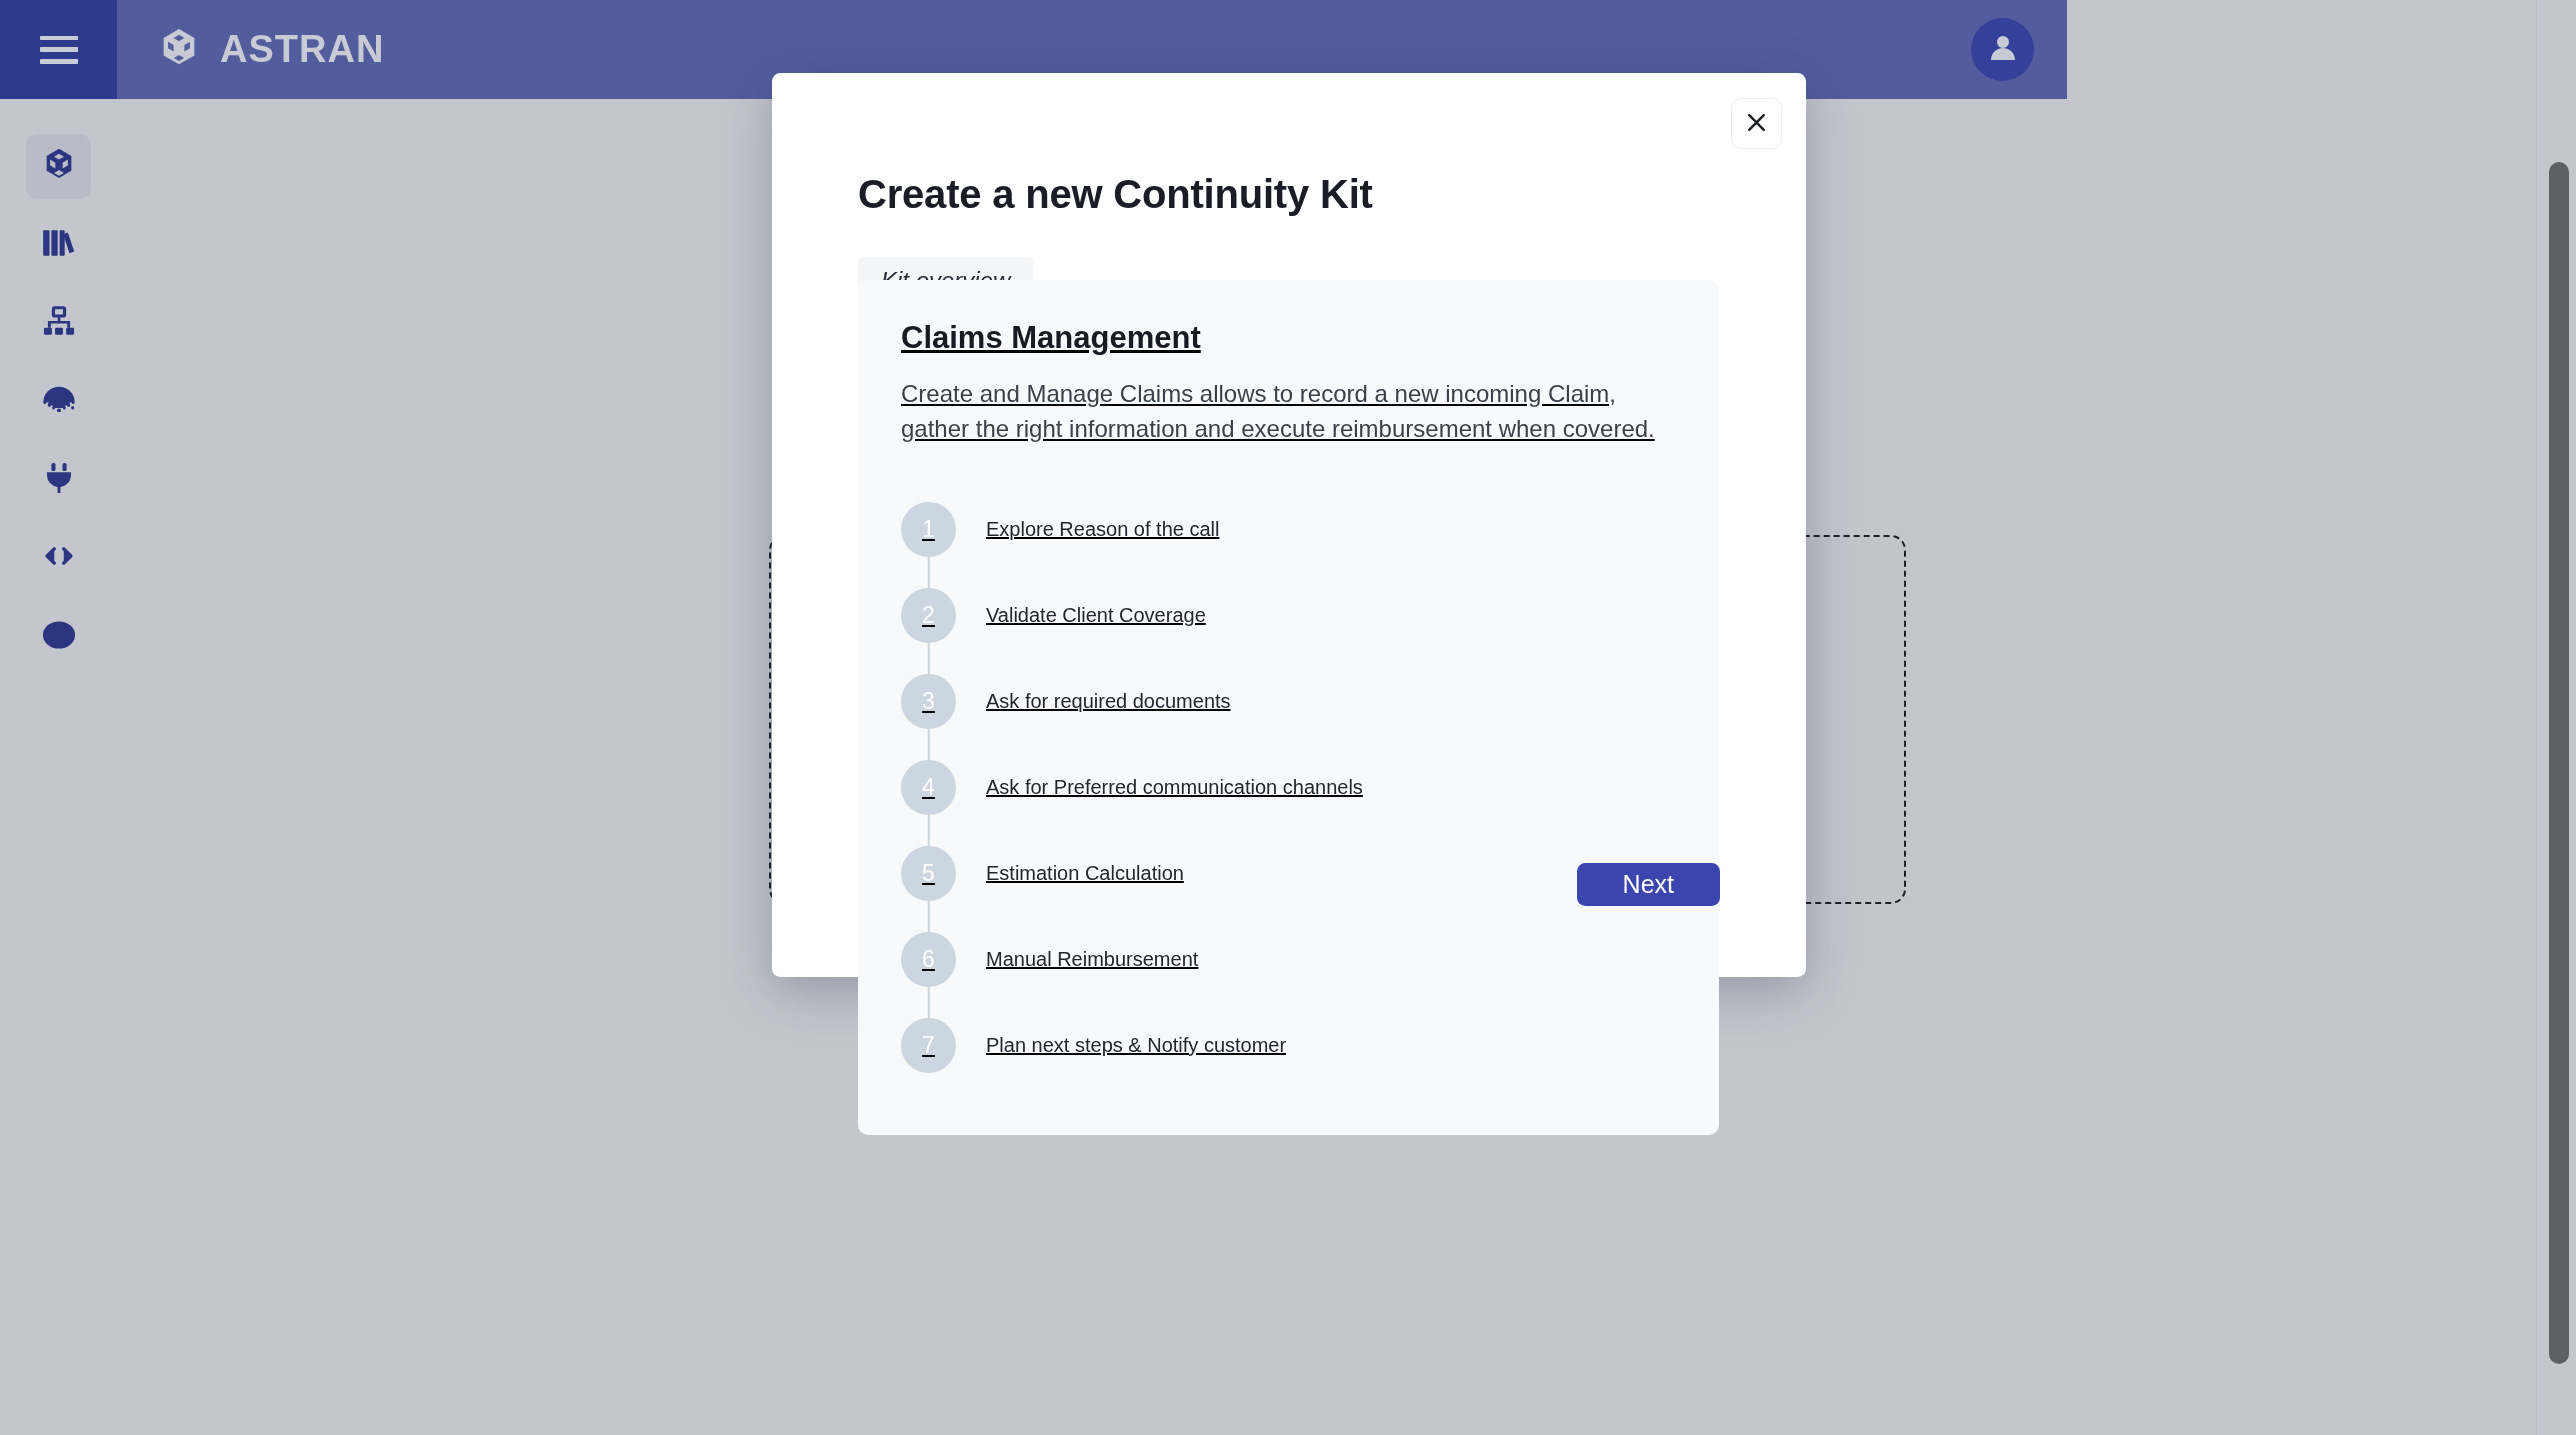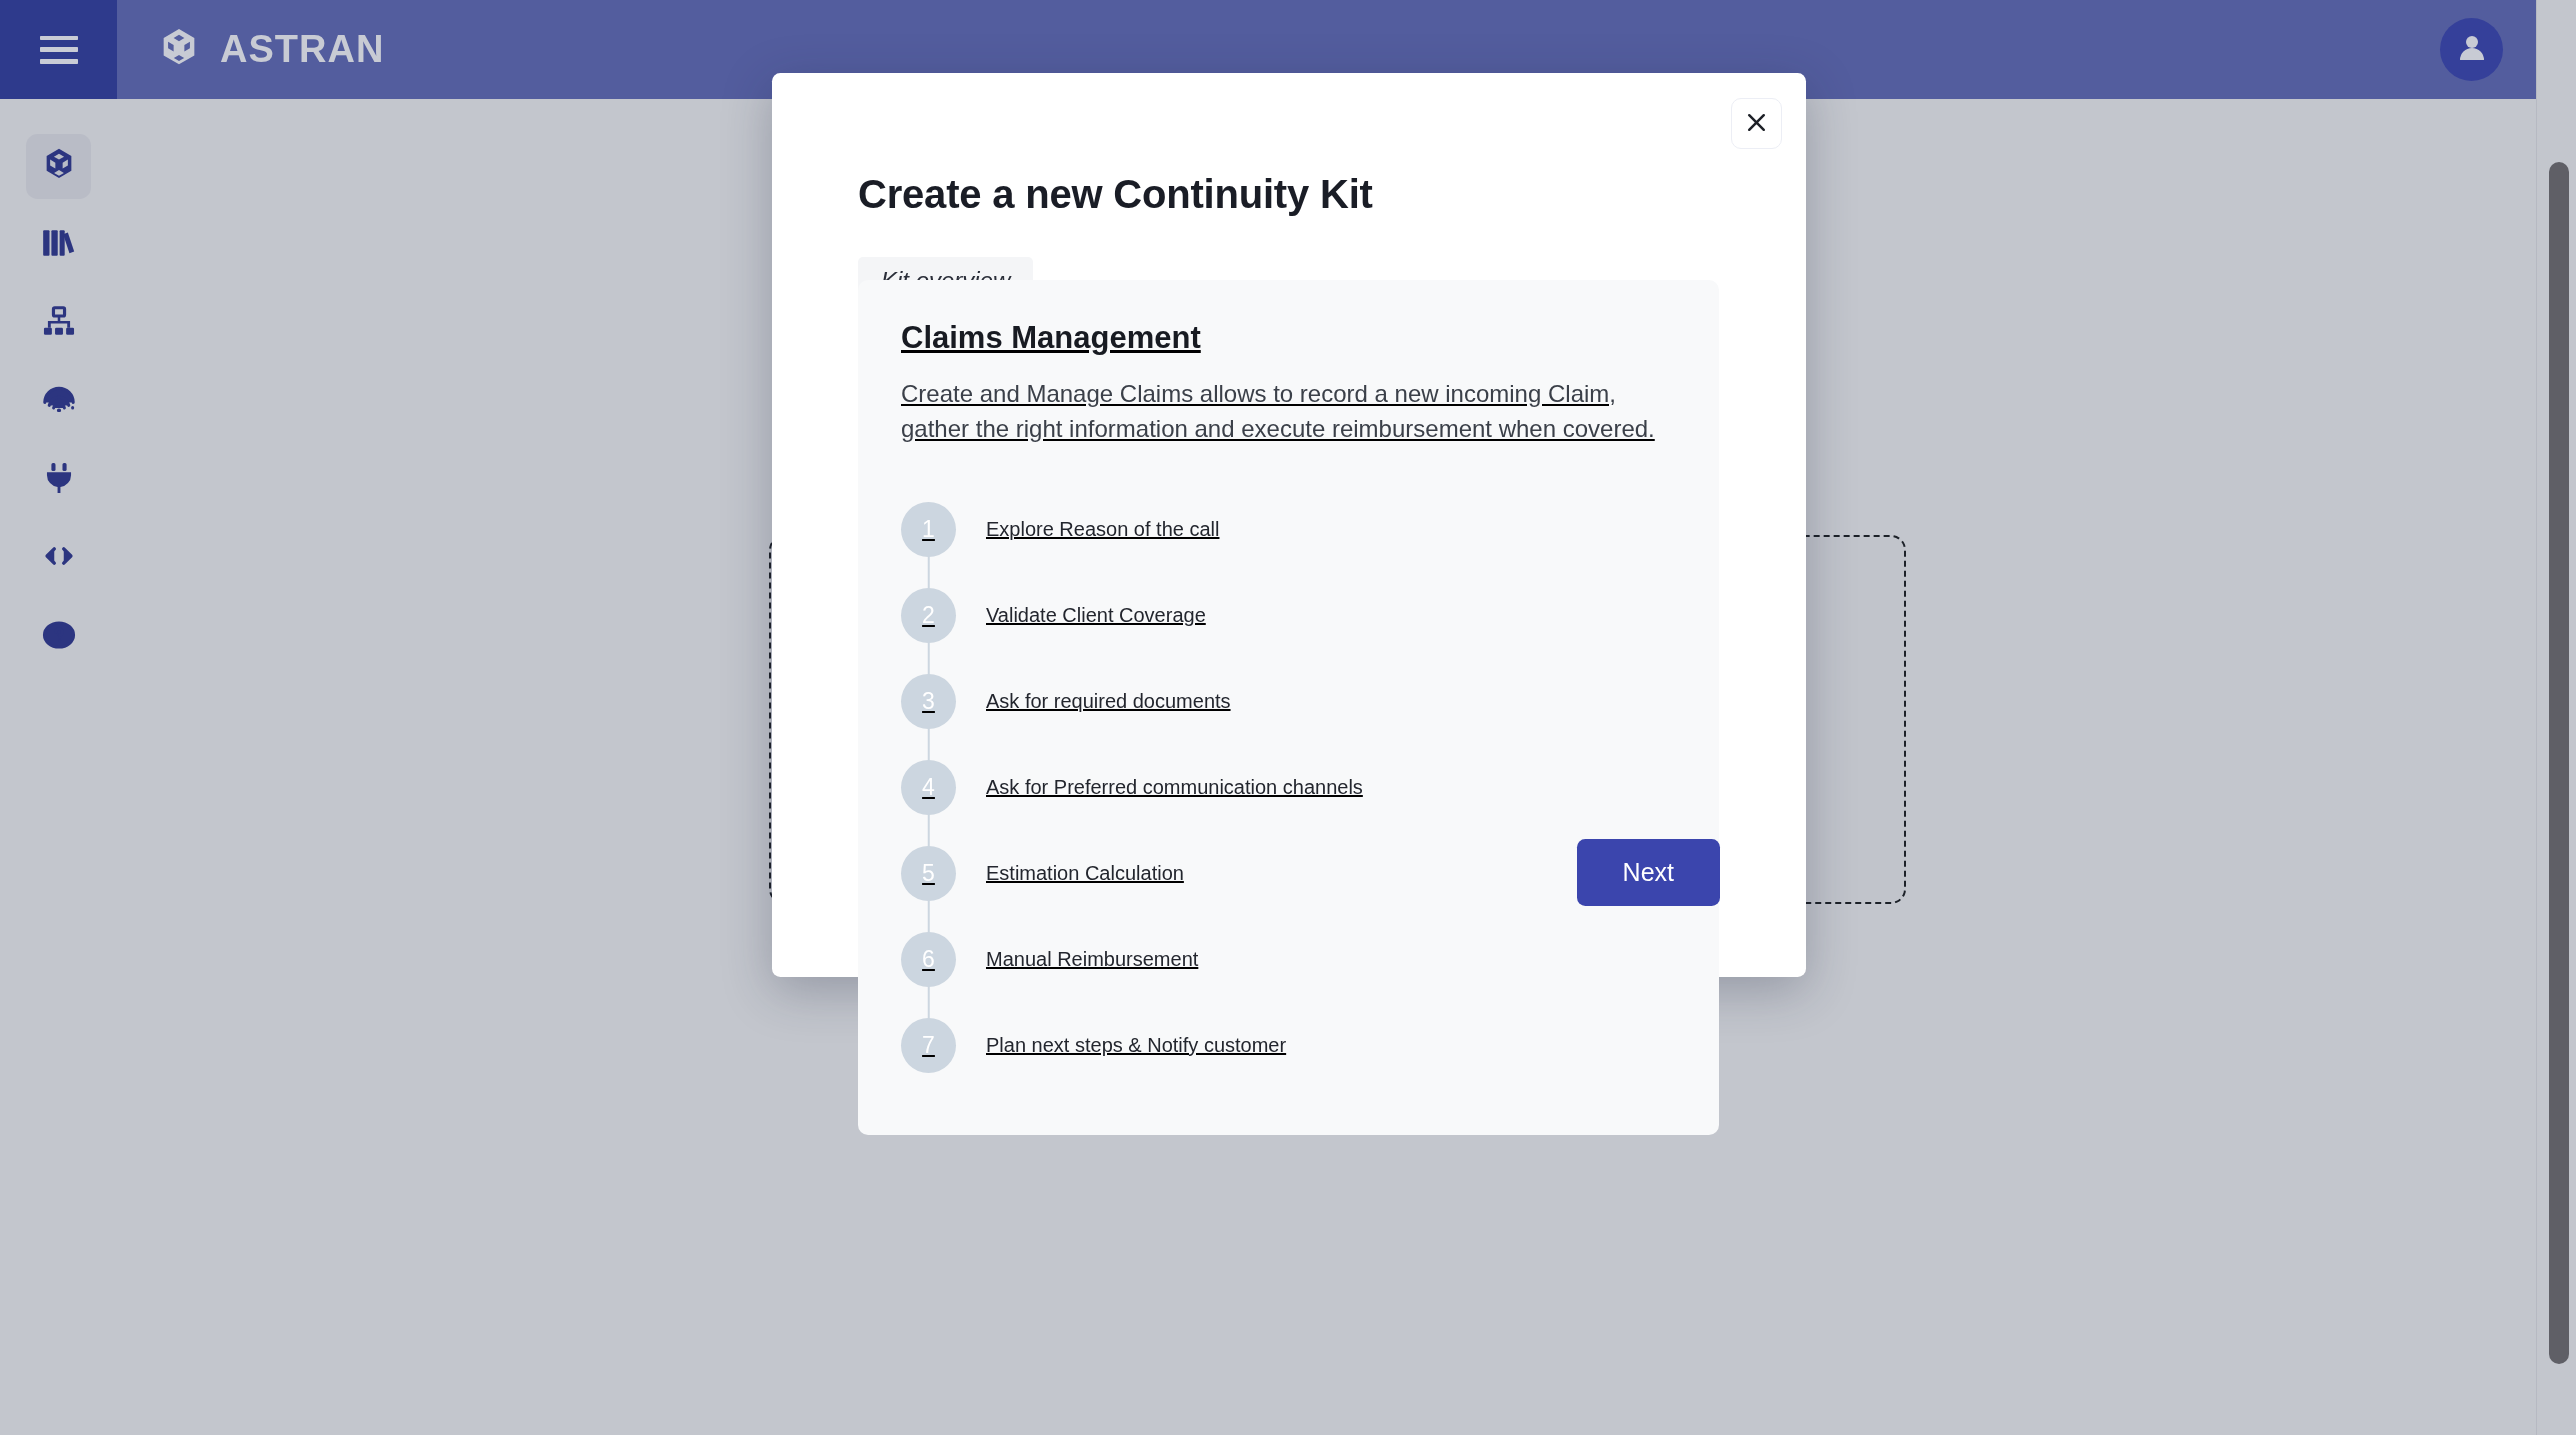--- a/index.html
+++ b/index.html
@@ -5,21 +5,21 @@
   * { box-sizing: border-box; margin: 0; padding: 0; }
   html, body {
     width: 2576px; height: 1436px;
     overflow: hidden;
     font-family: "Liberation Sans", sans-serif;
     background: #c3c6cd;
   }
   .root { position: relative; width: 2576px; height: 1436px; }
 
   
-  .topbar { position: absolute; left: 0; top: 0; width: 2536px; height: 99px; display: flex; }
+  .topbar { position: absolute; left: 0; top: 0; width: 2067px; height: 99px; display: flex; }
   .menu-block {
     width: 117px; height: 99px; background: #2e3a8c;
     display: flex; align-items: center; justify-content: center;
   }
   .hamburger { width: 38px; height: 28px; display: flex; flex-direction: column; justify-content: space-between; }
   .hamburger span { display: block; height: 4.1px; background: #c9ccd6; border-radius: 0.8px; }
   .brandbar {
     flex: 1; height: 99px; background: #535d9e;
     display: flex; align-items: center; justify-content: space-between;
     padding: 0 33px 0 39px;
@@ -145,21 +145,21 @@
     content: ""; position: absolute; left: 50%; top: 51px;
     width: 2.5px; height: 38px; background: #ccd6e0; transform: translateX(-50%);
     z-index: 1;
   }
   .step-label { margin-left: 30px; font-size: 20px; color: #23262e; }
   .modal-footer {
     position: absolute; right: 86px; bottom: 71px;
   }
   .btn-next {
     background: #3b45ad; color: #ffffff; border: none;
-    border-radius: 8.3px; padding: 19px 46px;
+    border-radius: 8.3px; padding: 7px 46px;
     font-size: 25px; font-family: "Liberation Sans", sans-serif;
     cursor: pointer;
     text-align: center;
   }
 </style>
 </head>
 <body>
 
 <div class="root">
 

